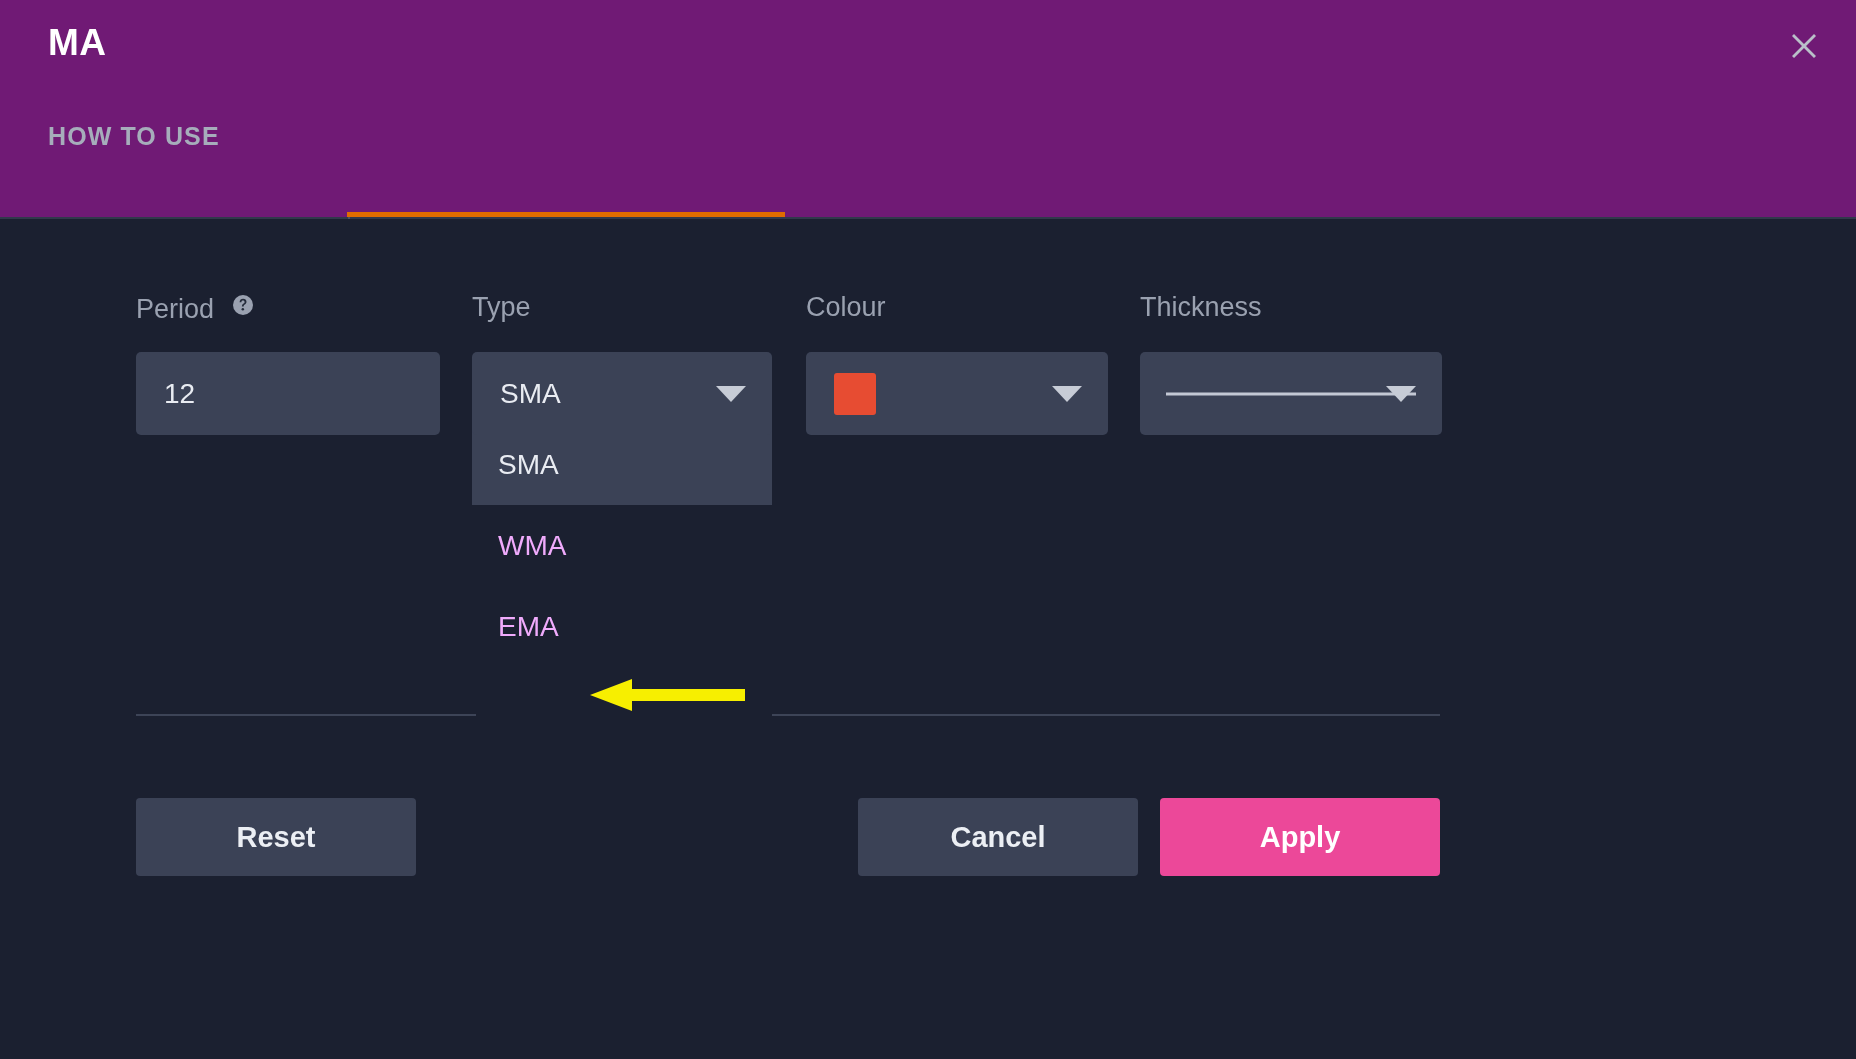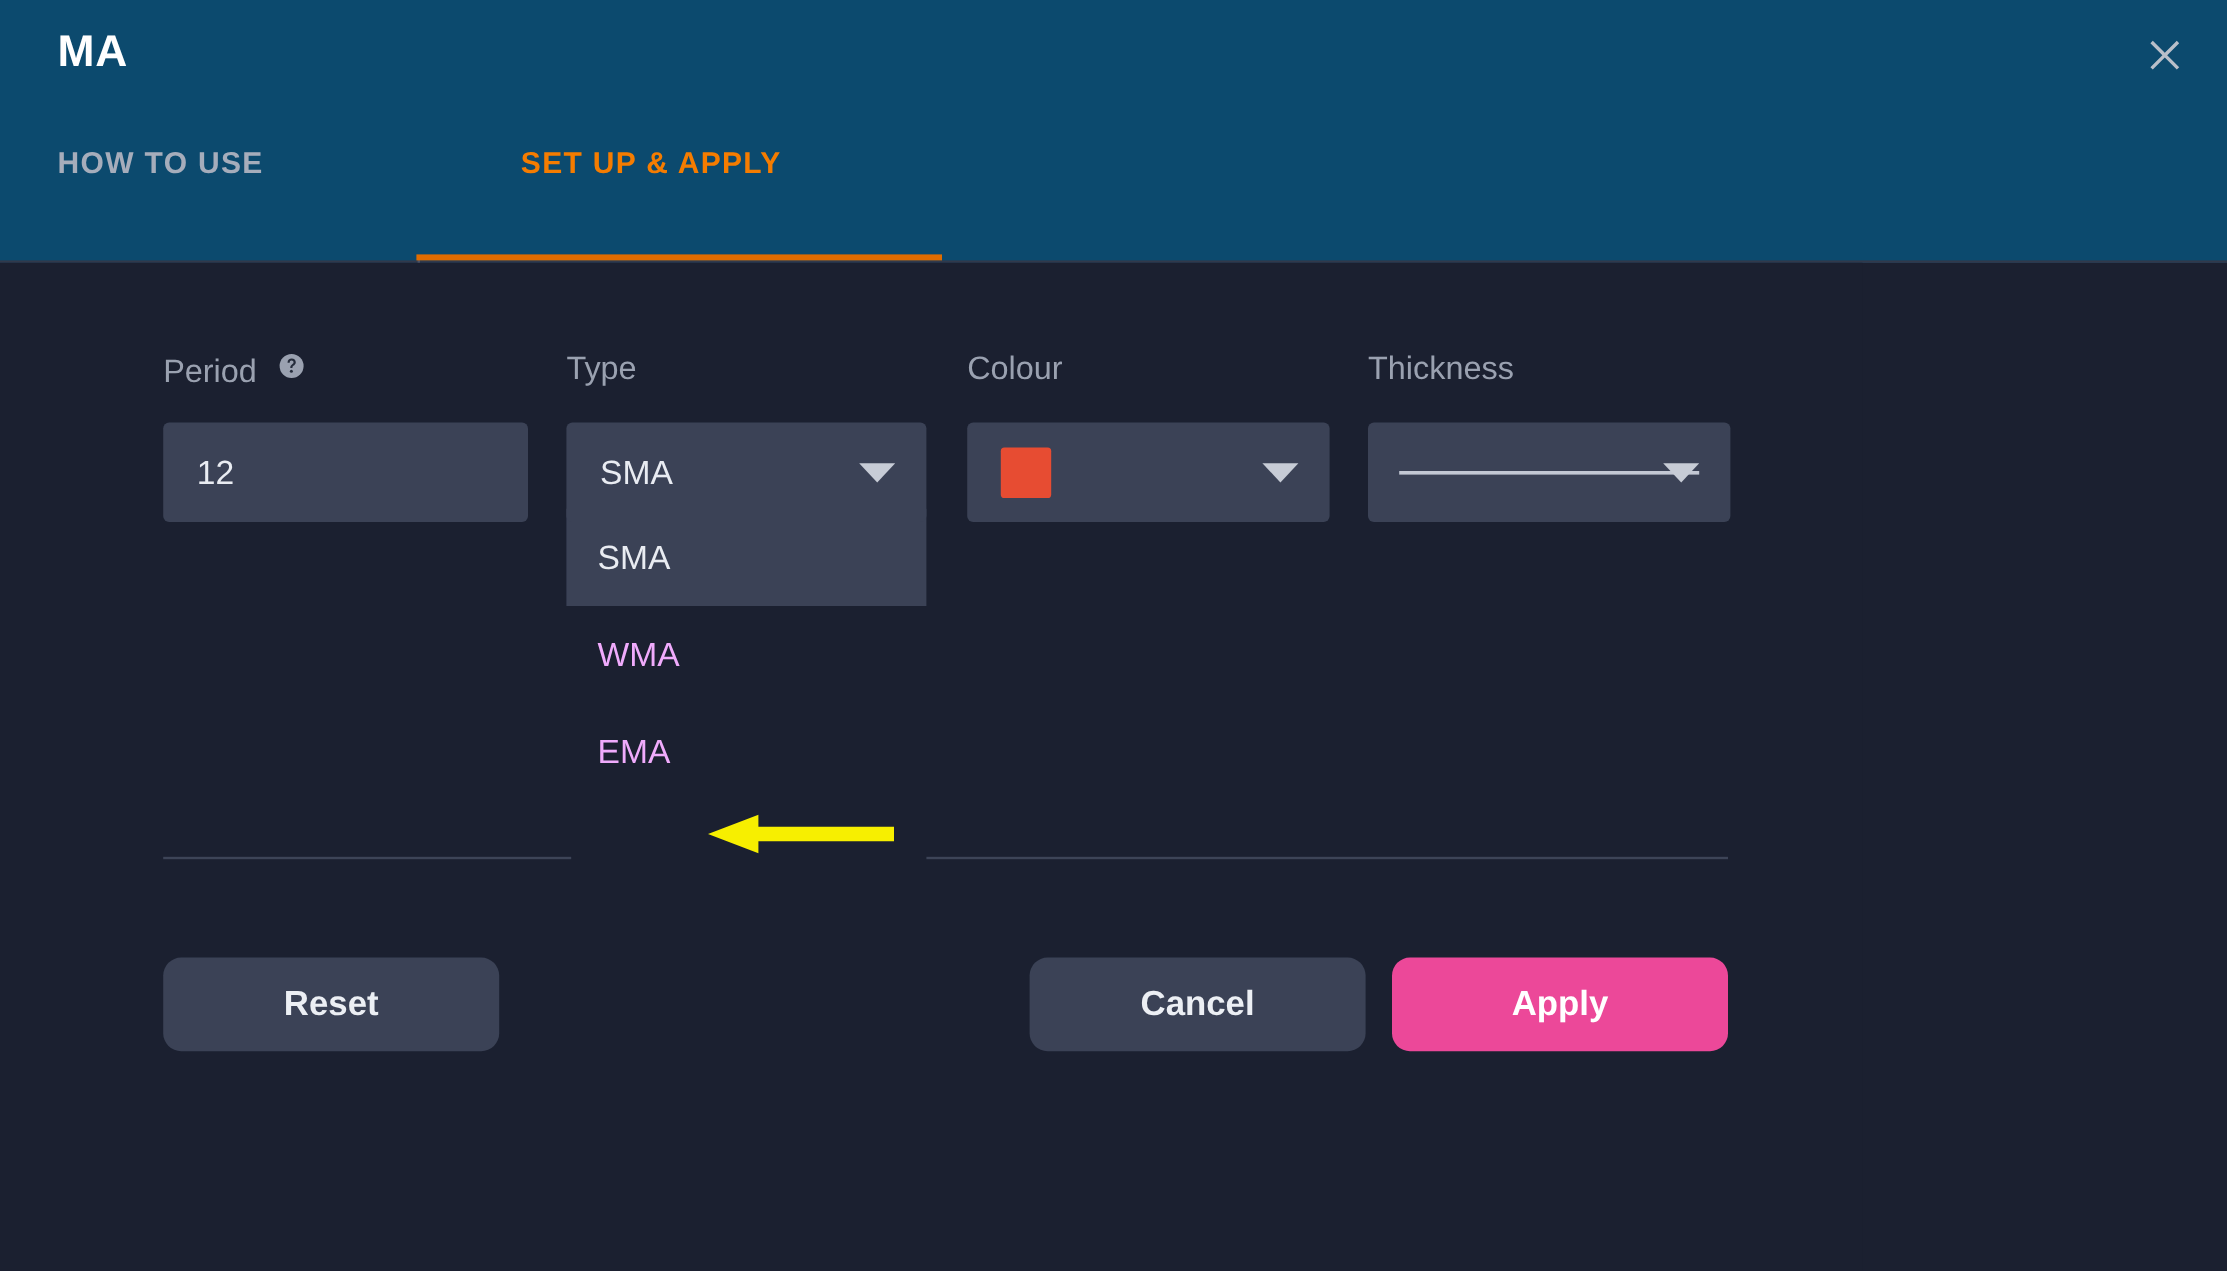--- a/index.html
+++ b/index.html
@@ -22,21 +22,21 @@
     background: #1b2030;
   }
 
   
   .header {
     position: absolute;
     left: 0;
     top: 0;
     width: 1856px;
     height: 219px;
-    background: #0c4a6e;
+    background: #701a75;
     border-bottom: 2px solid #31394b;
     box-sizing: border-box;
   }
   .dialog-title {
     position: absolute;
     left: 48px;
     top: 22px;
     font-size: 37px;
     font-weight: bold;
     color: #ffffff;
@@ -204,21 +204,21 @@
     top: 495px;
     height: 2px;
     background: #3d4457;
   }
   .divider-left  { left: 136px; width: 340px; }
   .divider-right { left: 772px; width: 668px; }
 
   
   .btn {
     position: absolute;
-    border-radius: 15px;
+    border-radius: 4px;
     display: flex;
     align-items: center;
     justify-content: center;
     font-size: 29px;
     font-weight: bold;
     cursor: pointer;
     box-sizing: border-box;
     user-select: none;
   }
   .btn-secondary {
@@ -244,23 +244,20 @@
 
     <div class="close-icon">
       <svg width="48" height="48" viewBox="0 0 48 48">
         <path d="M12 14 L14 12 L24 22 L34 12 L36 14 L26 24 L36 34 L34 36 L24 26 L14 36 L12 34 L22 24 Z" fill="#b9bfc9"></path>
       </svg>
     </div>
 
     <div class="tabs">
       <div class="tab tab-howto">
         <span>HOW TO USE</span>
-      </div>
-      <div class="tab tab-setup">
-        <span>SET UP &amp; APPLY</span>
       </div>
       <div class="tab-separator"></div>
     </div>
     <div class="tab-underline"></div>
   </div>
 
   <div class="body-area">
 
     <div class="divider divider-left"></div>
     <div class="divider divider-right"></div>

